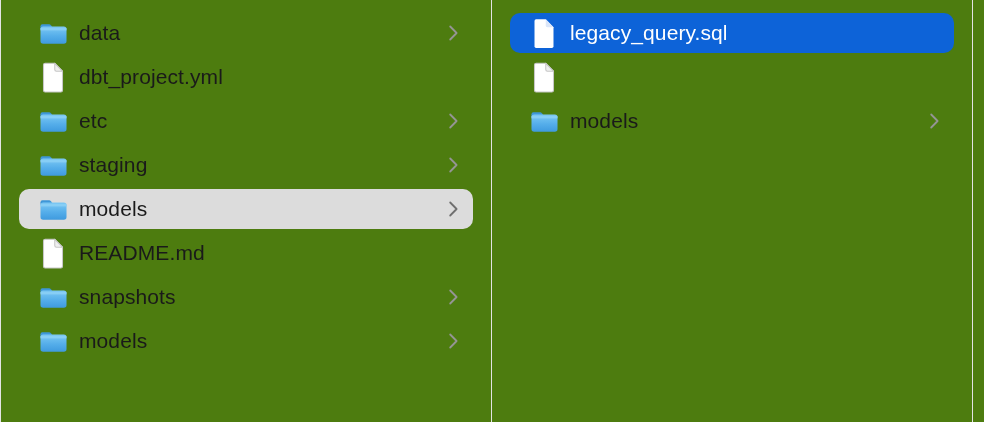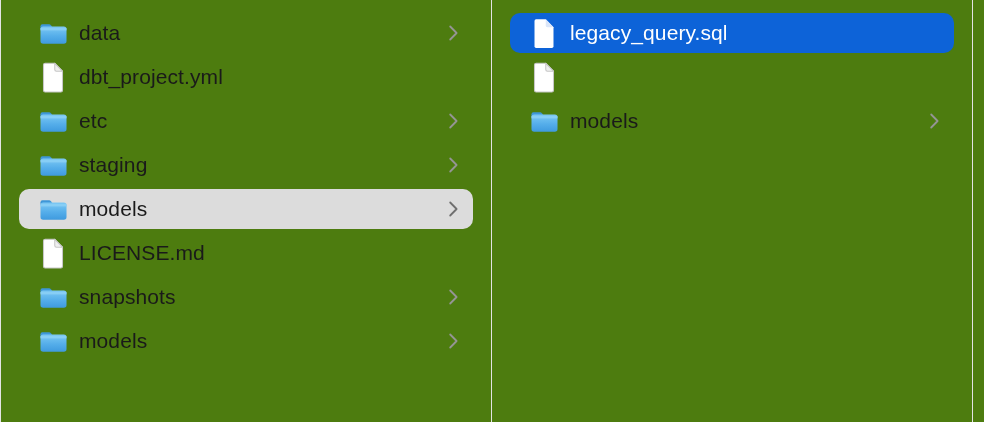--- a/index.html
+++ b/index.html
@@ -176,21 +176,21 @@
     </span>
   </div>
       <div class="row">
 
     <span class="icon-box">
       <svg width="26" height="31" viewBox="0 0 26 32">
         <path class="file-page" d="M4.9 1.3 h9.9 l8 8.2 v19.7 q0 1.7-1.7 1.7 H4.9 q-1.7 0-1.7-1.7 V3 q0-1.7 1.7-1.7 z" fill="#ffffff" stroke="#c7c7c7" stroke-width="1.1"></path>
         <path class="file-fold" d="M14.8 1.3 l8 8.2 h-6.3 q-1.7 0-1.7-1.7 z" fill="#efefef" stroke="#c7c7c7" stroke-width="1.1" stroke-linejoin="round"></path>
       </svg>
     </span>
-    <span class="label">LICENSE.md</span>
+    <span class="label">README.md</span>
 
   </div>
       <div class="row">
     <span class="icon-box">
       <svg width="31" height="27" viewBox="0 0 32 28">
         <defs>
           <linearGradient id="fg" x1="0" y1="0" x2="0" y2="1">
             <stop offset="0" stop-color="#7dc9f4"></stop>
             <stop offset="0.55" stop-color="#55aeea"></stop>
             <stop offset="1" stop-color="#3f9bdf"></stop>

